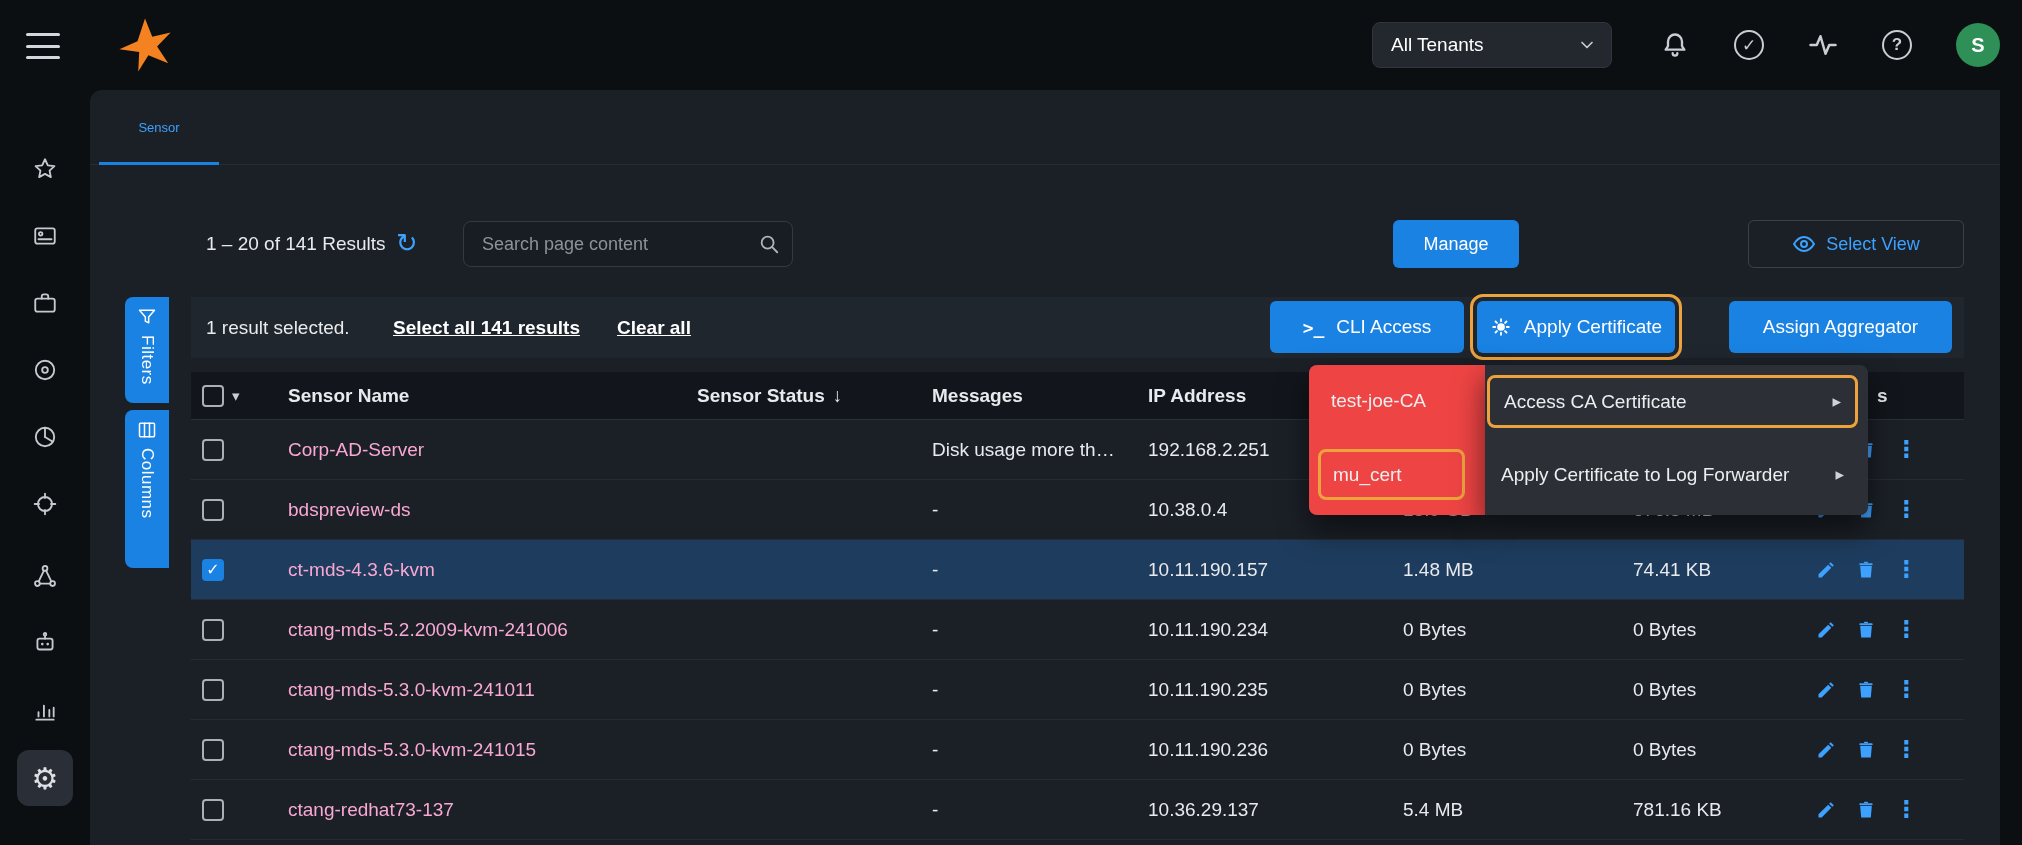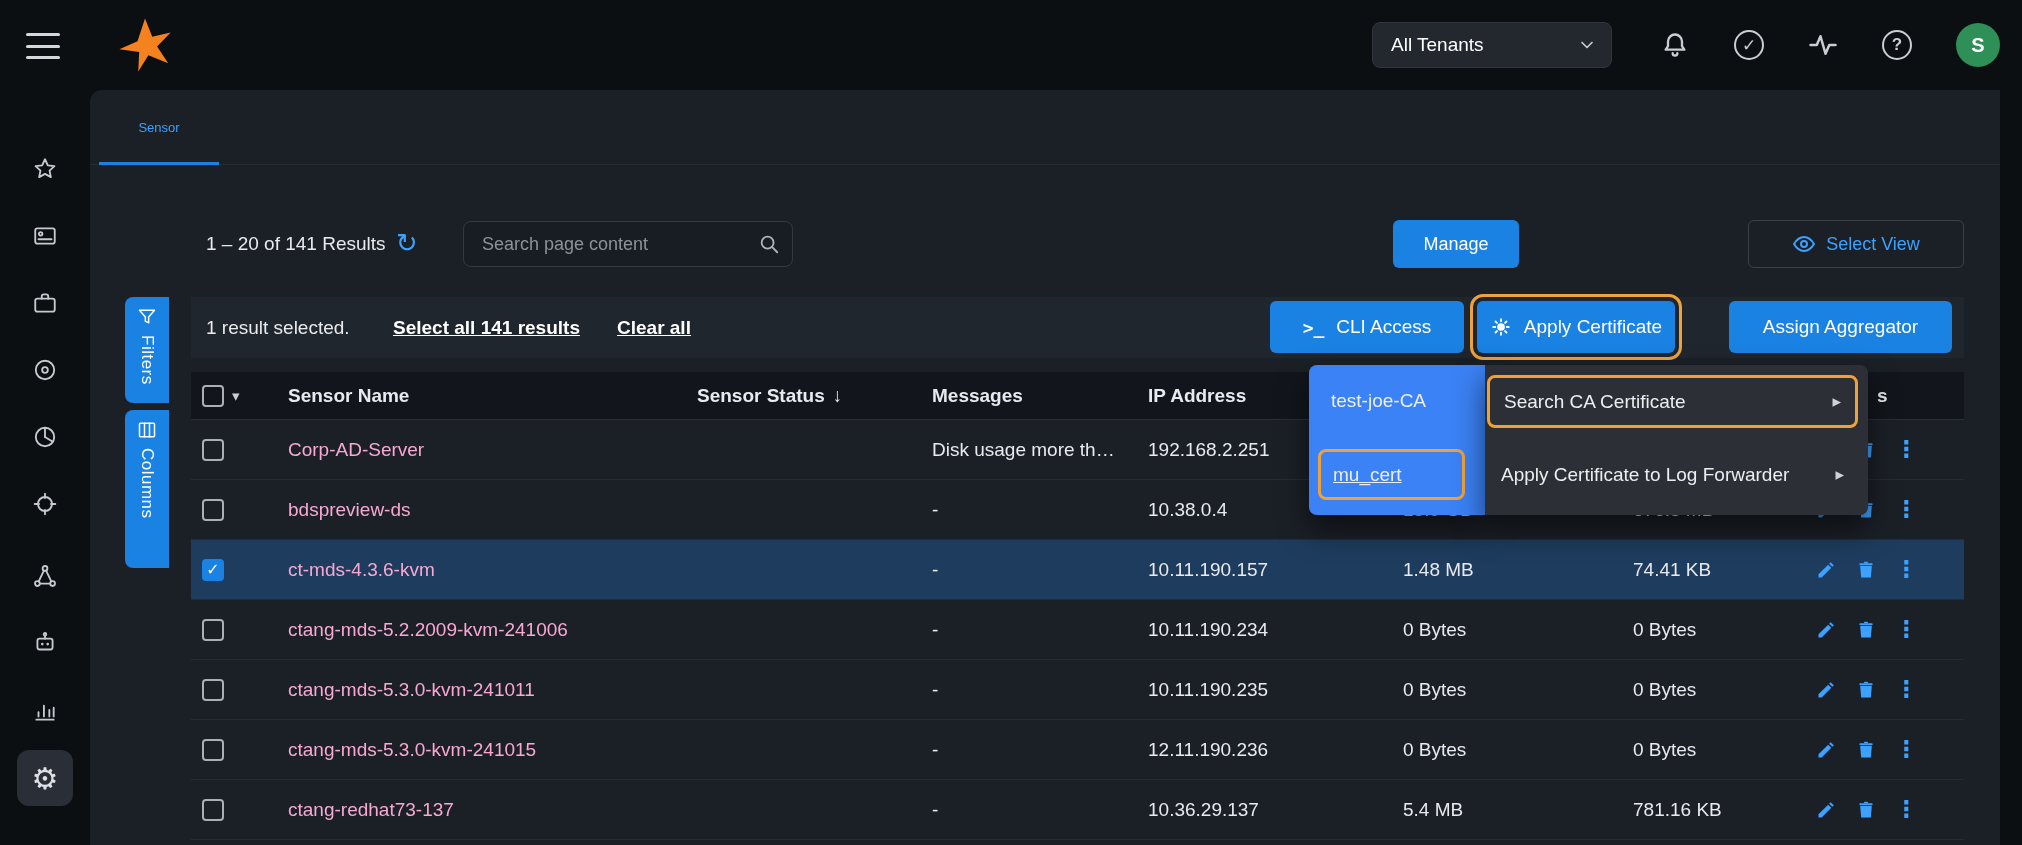--- a/index.html
+++ b/index.html
@@ -106,28 +106,28 @@
   .c-name a { color:#f9a8d4; text-decoration:none; cursor:pointer; }
   .dot { width:16px; height:16px; border-radius:50%; margin-left:6px; }
   .dot.ok { background:#35d435; } .dot.warn { background:#ffb300; }
   .c-act { display:flex; align-items:center; gap:18px; padding-left:14px; }
   .act-icon { width:22px; height:22px; display:flex; align-items:center; justify-content:center; cursor:pointer; }
   .act-icon svg { fill:#3da1ff; }
   .kebab { color:#3da1ff; font-size:23px; font-weight:bold; cursor:pointer; line-height:1; }
 
   
   .cert-menu { position:absolute; left:1219px; top:275px; width:559px; height:150px; z-index:50; display:flex; }
-  .menu-left { width:176px; background:#3b82f6; border-radius:8px 0 0 8px; position:relative;
+  .menu-left { width:176px; background:#ef4444; border-radius:8px 0 0 8px; position:relative;
                box-shadow:0 14px 30px rgba(0,0,0,.55); }
   .menu-right { flex:1; background:#2c2f35; border-radius:0 8px 8px 0; position:relative;
                 box-shadow:0 14px 30px rgba(0,0,0,.55); }
   .mitem { position:absolute; display:flex; align-items:center; font-size:19px; color:#eceef0; cursor:pointer; }
   .mi-cert1 { left:10px; top:10px; width:156px; height:51px; padding-left:12px; }
   .mi-cert2 { left:9px; top:84px; width:147px; height:51px; padding-left:12px;
-              border:3px solid #eda23e; border-radius:8px;text-decoration:underline; }
+              border:3px solid #eda23e; border-radius:8px; }
   .mi-a1 { left:2px; top:10px; width:371px; height:53px; padding:0 14px;
            border:3px solid #eda23e; border-radius:8px; justify-content:space-between; }
   .mi-a2 { left:2px; top:84px; width:371px; height:51px; padding:0 14px; justify-content:space-between; }
   .subarrow { color:#cfd3d8; font-size:17px; }
 
   svg.ico { stroke:#c9ced4; fill:none; stroke-width:2; stroke-linecap:round; stroke-linejoin:round; }
 </style>
 </head>
 <body>
 
@@ -467,21 +467,21 @@
         </div>
       </div>
 
       <div class="trow tgrid">
         <div class="c-check">
             <div class="checkbox"></div>
           </div>
         <div class="c-name"><a>ctang-mds-5.3.0-kvm-241015</a></div>
         <div><span class="dot ok"></span></div>
         <div>-</div>
-        <div>12.11.190.236</div>
+        <div>10.11.190.236</div>
         <div>0 Bytes</div>
         <div>0 Bytes</div>
         <div class="c-act">
           <div class="act-icon">
               <svg viewBox="0 0 24 24" width="20" height="20">
                 <path d="M3 21v-3.8L14.6 5.6l3.8 3.8L6.8 21H3zM15.8 4.4l1.8-1.8 3.8 3.8-1.8 1.8z"></path>
               </svg>
             </div>
           <div class="act-icon">
               <svg viewBox="0 0 24 24" width="20" height="20">
@@ -527,21 +527,21 @@
       <div class="menu-left">
         <div class="mitem mi-cert1">
           <span>test-joe-CA</span>
         </div>
         <div class="mitem mi-cert2">
           <span>mu_cert</span>
         </div>
       </div>
       <div class="menu-right">
         <div class="mitem mi-a1">
-          <span>Search CA Certificate</span>
+          <span>Access CA Certificate</span>
           <span class="subarrow">▸</span>
         </div>
         <div class="mitem mi-a2">
           <span>Apply Certificate to Log Forwarder</span>
           <span class="subarrow">▸</span>
         </div>
       </div>
     </div>
 
   </div>

